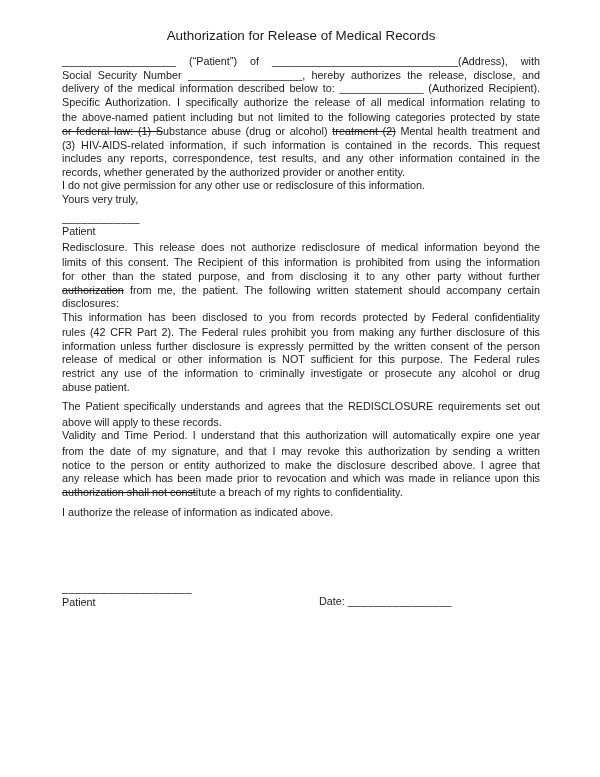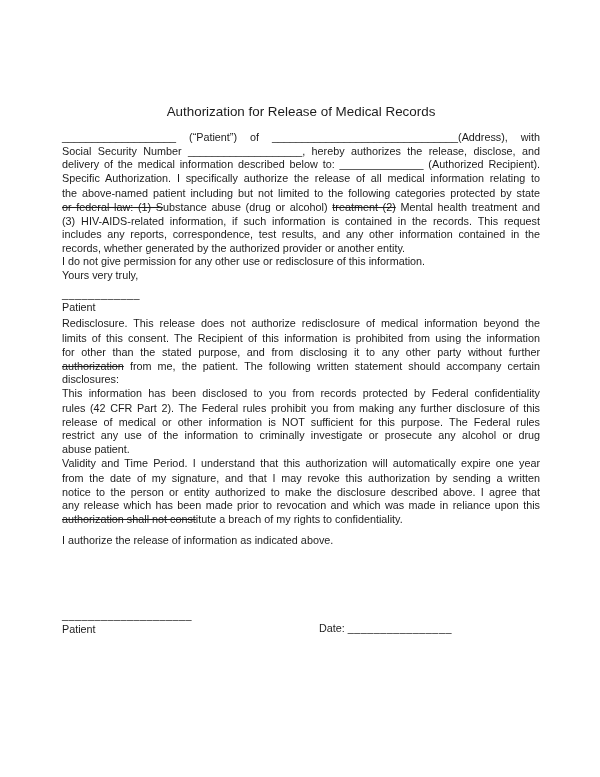--- a/index.html
+++ b/index.html
@@ -1,21 +1,21 @@
 <!DOCTYPE html>
 <html><head>
 <meta charset="utf-8">
 <style>
   html, body { margin: 0; padding: 0; background: #ffffff; }
   .page {
     position: relative;
     width: 600px; height: 777px;
     background: #ffffff;
     box-sizing: border-box;
-    padding: 104px 60px 0 62px;
+    padding: 28px 60px 0 62px;
     font-family: "Liberation Sans", sans-serif;
     font-size: 10.8px;
     color: #1c1c1c;
     overflow: hidden;
   }
   .doc-title {
     text-align: center;
     font-size: 13.4px;
     line-height: 16px;
     white-space: nowrap;
@@ -73,23 +73,28 @@
       <div class="para" data-name="p-redisclosure">
         <div class="dline just lead" data-name="text-line"><span data-name="text-segment">Redisclosure. This release does not authorize redisclosure of medical information beyond the</span></div>
         <div class="dline just" data-name="text-line"><span data-name="text-segment">limits of this consent. The Recipient of this information is prohibited from using the information</span></div>
         <div class="dline just" data-name="text-line"><span data-name="text-segment">for other than the stated purpose, and from disclosing it to any other party without further</span></div>
         <div class="dline just" data-name="text-line"><span class="strike" data-name="strikethrough-text">authorization</span><span data-name="text-segment"> from me, the patient. The following written statement should accompany certain</span></div>
         <div class="dline left" data-name="text-line"><span data-name="text-segment">disclosures:</span></div>
       </div>
       <div class="para" data-name="p-federal-rules">
         <div class="dline just lead" data-name="text-line"><span data-name="text-segment">This information has been disclosed to you from records protected by Federal confidentiality</span></div>
         <div class="dline just" data-name="text-line"><span data-name="text-segment">rules (42 CFR Part 2). The Federal rules prohibit you from making any further disclosure of this</span></div>
+        <div class="dline just" data-name="text-line"><span data-name="text-segment">information unless further disclosure is expressly permitted by the written consent of the person</span></div>
         <div class="dline just" data-name="text-line"><span data-name="text-segment">release of medical or other information is NOT sufficient for this purpose. The Federal rules</span></div>
         <div class="dline just" data-name="text-line"><span data-name="text-segment">restrict any use of the information to criminally investigate or prosecute any alcohol or drug</span></div>
         <div class="dline left" data-name="text-line"><span data-name="text-segment">abuse patient.</span></div>
+      </div>
+      <div class="para" data-name="p-understands">
+        <div class="dline just lead" data-name="text-line"><span data-name="text-segment">The Patient specifically understands and agrees that the REDISCLOSURE requirements set out</span></div>
+        <div class="dline left" data-name="text-line"><span data-name="text-segment">above will apply to these records.</span></div>
       </div>
       <div class="para" data-name="p-validity">
         <div class="dline just lead" data-name="text-line"><span data-name="text-segment">Validity and Time Period. I understand that this authorization will automatically expire one year</span></div>
         <div class="dline just" data-name="text-line"><span data-name="text-segment">from the date of my signature, and that I may revoke this authorization by sending a written</span></div>
         <div class="dline just" data-name="text-line"><span data-name="text-segment">notice to the person or entity authorized to make the disclosure described above. I agree that</span></div>
         <div class="dline just" data-name="text-line"><span data-name="text-segment">any release which has been made prior to revocation and which was made in reliance upon this</span></div>
         <div class="dline left" data-name="text-line"><span class="strike" data-name="strikethrough-text">authorization shall not const</span><span data-name="text-segment">itute a breach of my rights to confidentiality.</span></div>
       </div>
       <div class="para" data-name="p-authorize">
         <div class="dline left" data-name="text-line"><span data-name="text-segment">I authorize the release of information as indicated above.</span></div>

